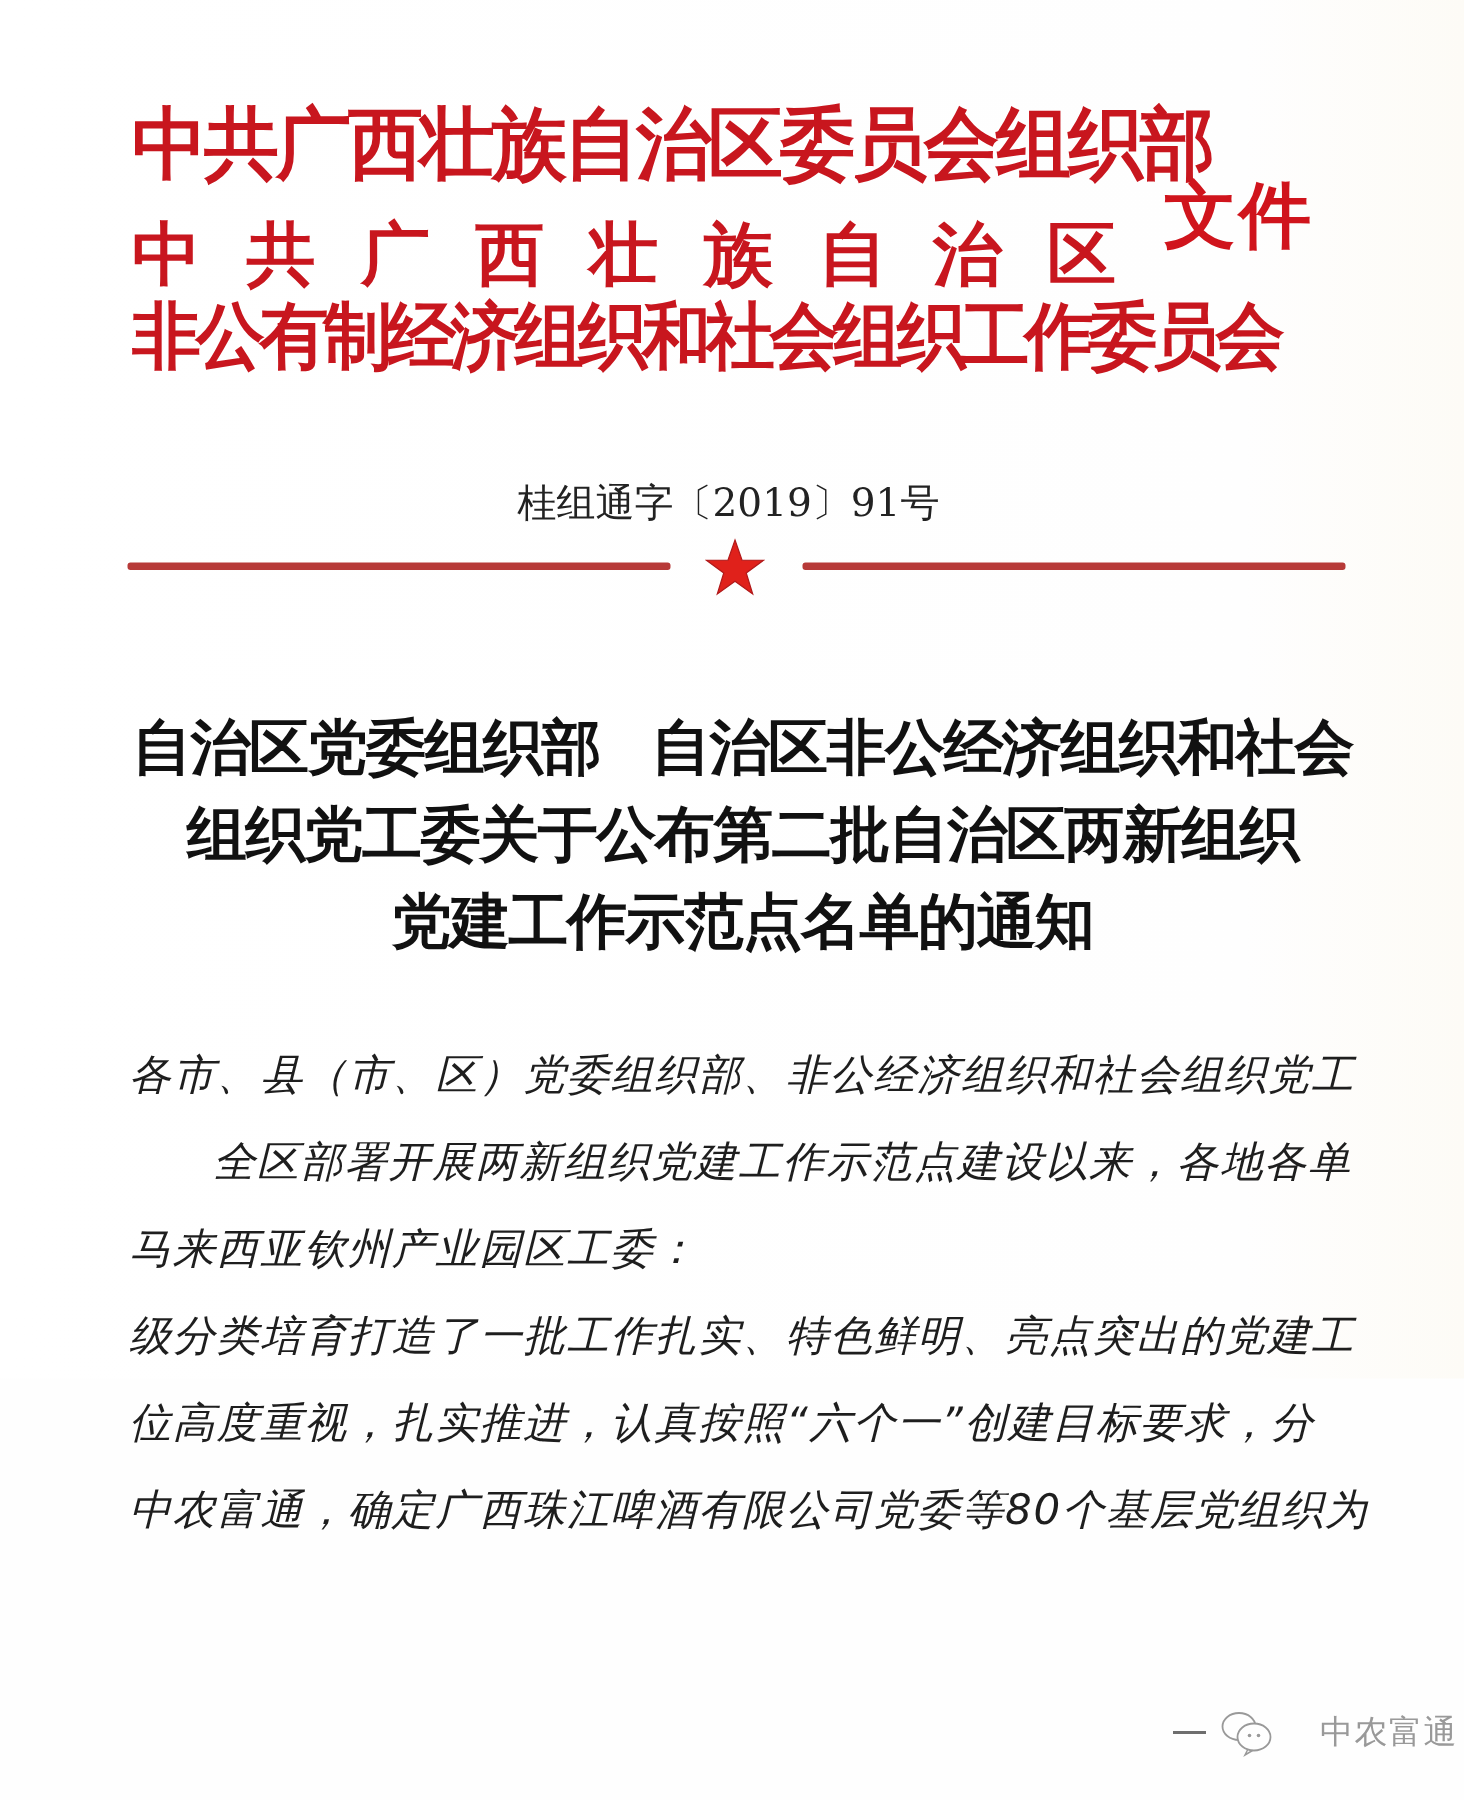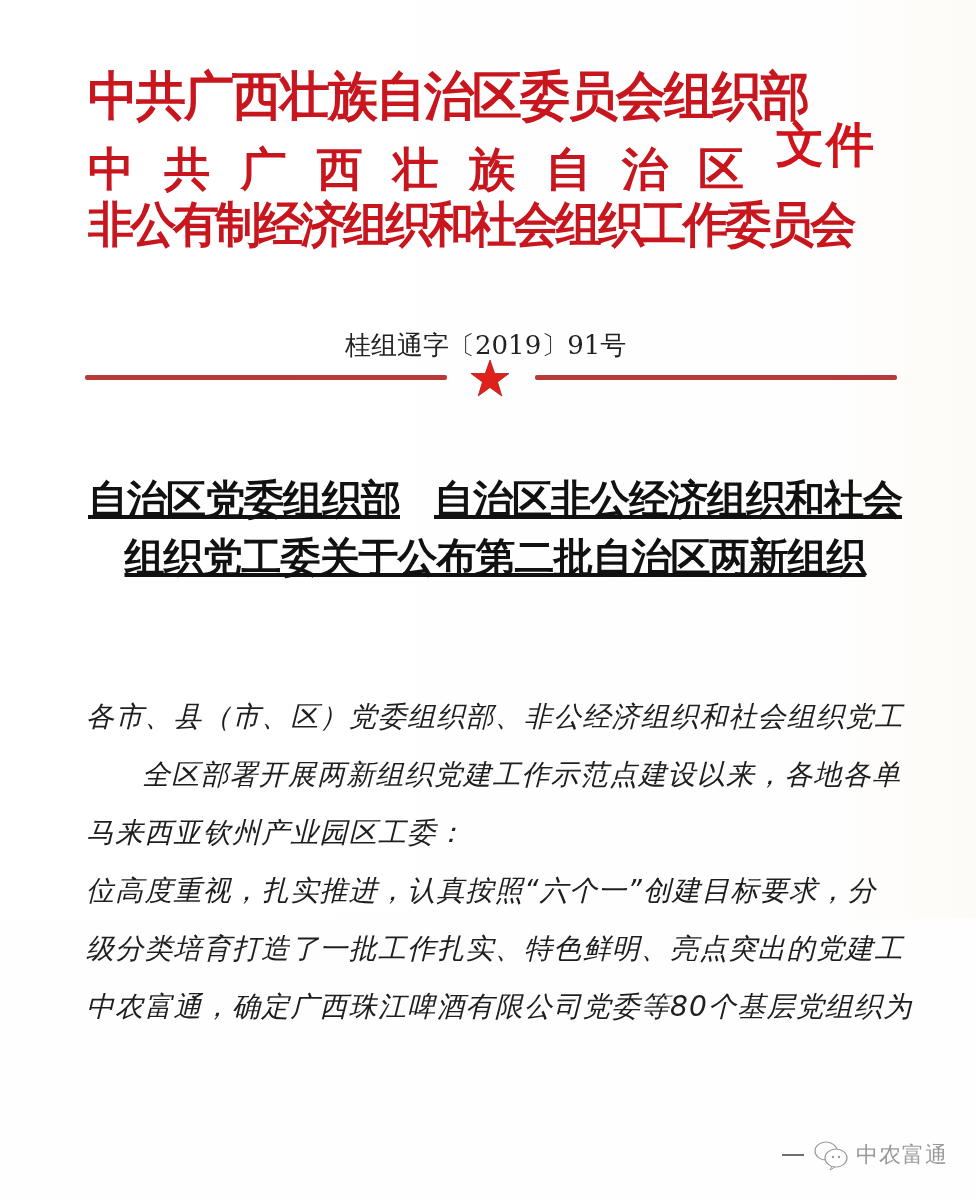--- a/index.html
+++ b/index.html
@@ -68,21 +68,21 @@
       font-weight: bold;
       font-size: 48px;
       letter-spacing: 2px;
       line-height: 1;
     }
 
     
     .doc-number {
       position: absolute;
       left: 345px;
-      top: 328px;
+      top: 318px;
       font-size: 26px;
       color: #222;
       white-space: nowrap;
       font-family: "DejaVu Serif", "Liberation Serif", serif;
     }
 
     
     .divider-left {
       position: absolute;
       left: 85px;
@@ -119,21 +119,20 @@
       font-family: "DejaVu Serif", "Liberation Serif", serif;
       font-weight: bold;
       color: #111;
     }
     .title-line {
       display: block;
       font-size: 40px;
       line-height: 58px;
       white-space: nowrap;
       letter-spacing: -1px;
-      text-decoration: underline;
     }
     .title-line .gap {
       display: inline-block;
       width: 34px;
     }
 
     
     .body-text {
       position: absolute;
       left: 86px;
@@ -174,20 +173,21 @@
       background: #555;
       margin-right: 2px;
     }
     .wm-icon {
       width: 38px;
       height: 34px;
     }
     .wm-text {
       letter-spacing: 1px;
       color: #888;
+      margin-left: 24px;
     }
   </style>
 </head>
 <body>
 
 <div class="page">
 
   <div class="issuer">
     <div class="issuer-line l1">中共广西壮族自治区委员会组织部</div>
     <div class="issuer-line l2">
@@ -209,28 +209,29 @@
 
   <div class="divider-left"></div>
   <svg class="star" viewBox="0 0 40 40">
     <polygon points="20,2 24.7,15.5 39,15.5 27.5,24 31.8,38 20,29.5 8.2,38 12.5,24 1,15.5 15.3,15.5" fill="#e0211b" stroke="#b0191a" stroke-width="0.8"></polygon>
   </svg>
   <div class="divider-right"></div>
 
   <div class="title">
     <span class="title-line"><span>自治区党委组织部</span><span class="gap"></span><span>自治区非公经济组织和社会</span></span>
     <span class="title-line">组织党工委关于公布第二批自治区两新组织</span>
+    <span class="title-line">党建工作示范点名单的通知</span>
   </div>
 
   <div class="body-text">
     <span class="body-line">各市、县（市、区）党委组织部、非公经济组织和社会组织党工</span>
     <span class="body-line indent">全区部署开展两新组织党建工作示范点建设以来，各地各单</span>
     <span class="body-line">马来西亚钦州产业园区工委：</span>
+    <span class="body-line">级分类培育打造了一批工作扎实、特色鲜明、亮点突出的党建工</span>
     <span class="body-line">位高度重视，扎实推进，认真按照“六个一”创建目标要求，分</span>
-    <span class="body-line">级分类培育打造了一批工作扎实、特色鲜明、亮点突出的党建工</span>
     <span class="body-line">中农富通，确定广西珠江啤酒有限公司党委等80个基层党组织为</span>
   </div>
 
   <div class="watermark">
     <span class="wm-dash"></span>
     <svg class="wm-icon" viewBox="0 0 38 34">
       <ellipse cx="14" cy="13" rx="11" ry="9" fill="none" stroke="#888" stroke-width="1.2"></ellipse>
       <ellipse cx="24" cy="20" rx="11" ry="9" fill="#fff" stroke="#888" stroke-width="1.2"></ellipse>
       <circle cx="21" cy="19" r="1.2" fill="#888"></circle>
       <circle cx="27" cy="19" r="1.2" fill="#888"></circle>

